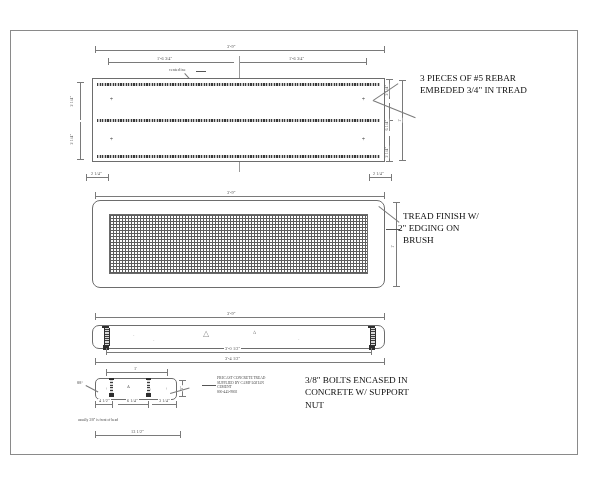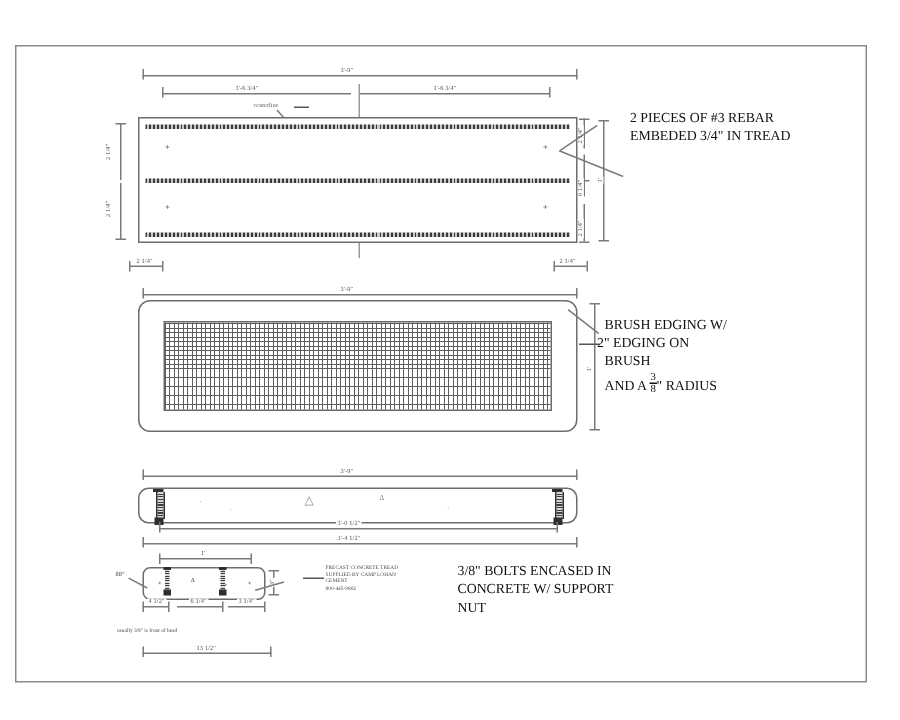--- a/index.html
+++ b/index.html
@@ -127,21 +127,21 @@
   <div class="dtxt rot" style="left:381px;top:150px;">2 1/4"</div>
 
   <div class="dimvert" style="left:402px;top:80px;height:80px;"></div>
   <div class="tick h" style="left:399px;top:80px;"></div>
   <div class="tick h" style="left:399px;top:160px;"></div>
   <div class="dtxt rot" style="left:398px;top:118px;">1'</div>
 
   <div class="leader" style="left:373px;top:100px;width:46px;transform:rotate(22deg);"></div>
   <div class="leader" style="left:373px;top:100px;width:30px;transform:rotate(-34deg);"></div>
 
-  <div class="note" style="left:420px;top:72px;">2 PIECES OF #3 REBAR
+  <div class="note" style="left:420px;top:72px;">3 PIECES OF #5 REBAR
 EMBEDED 3/4" IN TREAD</div>
 
   <div class="dimline" style="left:86px;top:177px;width:22px;"></div>
   <div class="dimline" style="left:369px;top:177px;width:22px;"></div>
   <div class="tick v" style="left:86px;top:174px;"></div>
   <div class="tick v" style="left:108px;top:174px;"></div>
   <div class="tick v" style="left:369px;top:174px;"></div>
   <div class="tick v" style="left:391px;top:174px;"></div>
   <div class="dtxt" style="left:90px;top:172px;">2 1/4"</div>
   <div class="dtxt" style="left:372px;top:172px;">2 1/4"</div>
@@ -156,24 +156,23 @@
   </div>
 
   <div class="dimvert" style="left:396px;top:202px;height:84px;"></div>
   <div class="tick h" style="left:393px;top:202px;"></div>
   <div class="tick h" style="left:393px;top:286px;"></div>
   <div class="dtxt rot" style="left:391px;top:244px;">1'</div>
 
   <div class="leader" style="left:379px;top:206px;width:26px;transform:rotate(38deg);"></div>
   <div class="ln hl" style="left:386px;top:229px;width:14px;"></div>
 
-  <div class="note" style="left:403px;top:210px;">BRUSH EDGING W/</div>
+  <div class="note" style="left:403px;top:210px;">TREAD FINISH W/</div>
   <div class="note" style="left:398px;top:222px;">2" EDGING ON</div>
   <div class="note" style="left:403px;top:234px;">BRUSH</div>
-  <div class="note" style="left:403px;top:248px;"><span>AND A </span><span class="fr"><i class="nu">3</i><i class="de">8</i></span><span>" RADIUS</span></div>
 
   <div class="dimline" style="left:95px;top:317px;width:290px;"></div>
   <div class="tick v" style="left:95px;top:313px;"></div>
   <div class="tick v" style="left:384px;top:313px;"></div>
   <div class="dtxt" style="left:226px;top:312px;">3'-9"</div>
 
   <div id="sideview">
     <div class="speck" style="left:40px;top:7px;">·</div>
     <div class="speck" style="left:110px;top:5px;font-size:8px;">△</div>
     <div class="speck" style="left:160px;top:4px;">∆</div>

